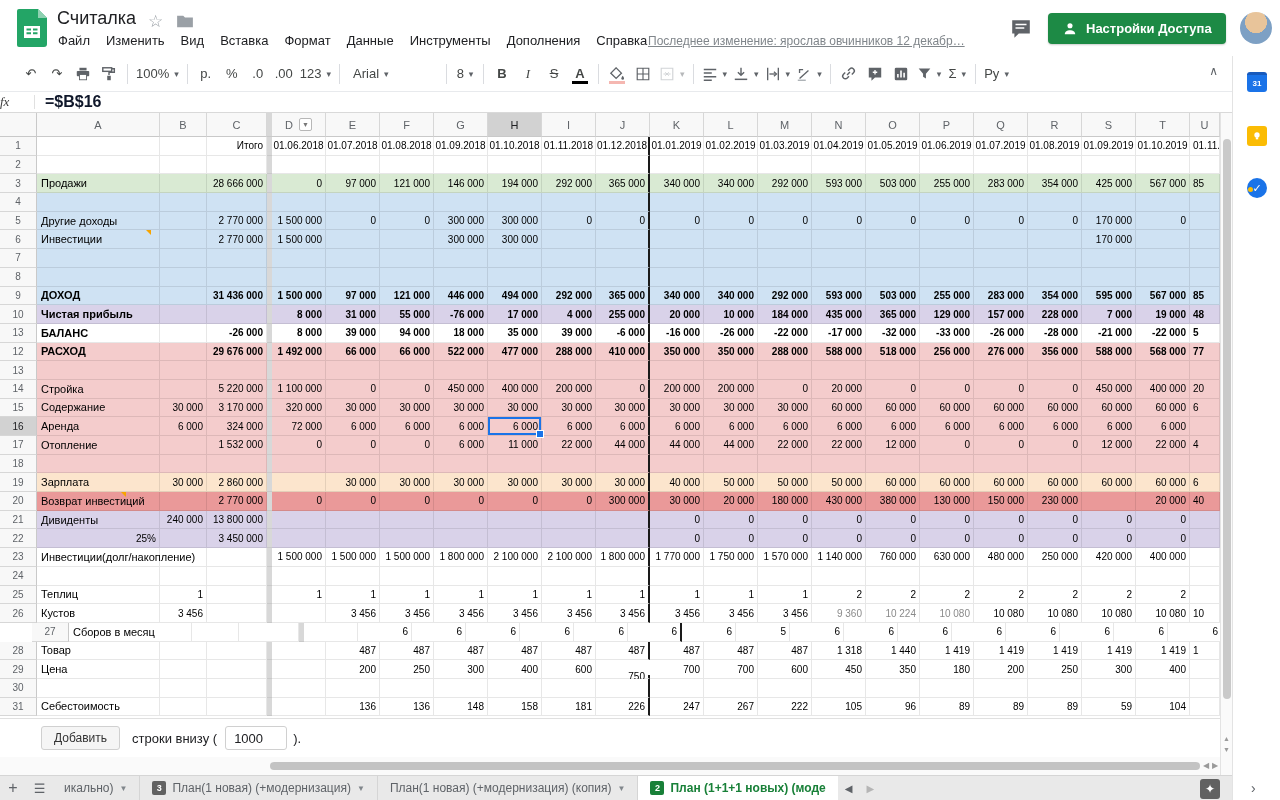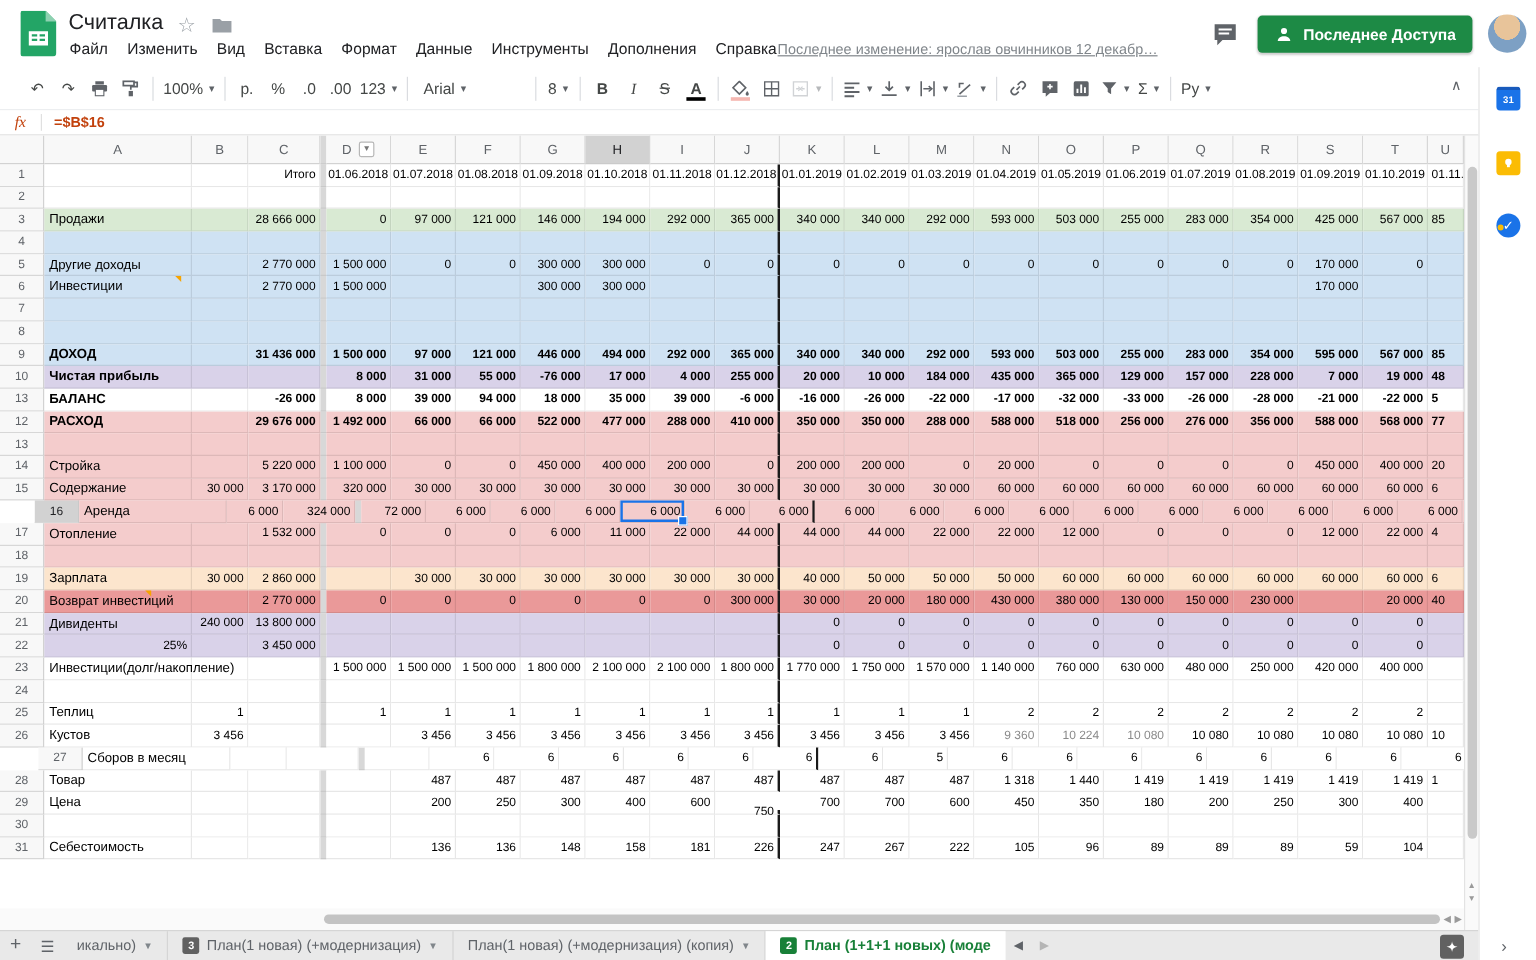--- a/index.html
+++ b/index.html
@@ -38,24 +38,24 @@
   .tb.b-bold { font-weight:bold; }
   .tb.b-italic { font-style:italic; font-family:"Liberation Serif", serif; }
   .tb.b-strike { text-decoration:line-through; }
   .underbar { position:absolute; left:5px; right:5px; bottom:3px; height:3px; }
   .tb.disabled { opacity:.45; }
   #collapse-toolbar { position:absolute; right:62px; top:8px; color:#5f6368; font-size:12px; }
 
   
   #fbar { position:absolute; left:0; top:92px; width:1280px; height:21px; background:#fff;
     border-bottom:1px solid #d9d9d9; display:flex; align-items:center; }
-  #fx { font-family:"Liberation Serif", serif; font-style:italic; color:#c2410c; font-size:13px;
-    width:34px; text-align:center; }
+  #fx { font-family:"Liberation Serif", serif; font-style:italic; color:#404040; font-size:13px;
+    width:34px; text-align:left; }
   #fbar-div { width:1px; height:14px; background:#e0e0e0; margin-right:10px; }
-  #formula-value { font-size:12px; color:#c2410c; font-weight:bold; }
+  #formula-value { font-size:16px; color:#0f172a; font-weight:bold; }
 
   
   #grid { position:absolute; left:0; top:113px; width:1220px; height:605px; overflow:hidden;
     background:#fff; }
   #colhdrs { display:flex; height:24px; }
   .ch { background:#f8f8f8; border-right:1px solid #d7d7d7; border-bottom:1px solid #c9c9c9;
     color:#5f6368; font-size:11px; display:flex; align-items:center; justify-content:center;
     flex:none; position:relative; }
   .ch.sel { background:#d2d2d2; color:#202124; }
   .corner { background:#f8f8f8; border-right:1px solid #c9c9c9; border-bottom:1px solid #c9c9c9; flex:none; }
@@ -163,21 +163,21 @@
     <div id="last-edit">Последнее изменение: ярослав овчинников 12 декабр…</div>
     <svg id="comment-btn" viewBox="0 0 20 20">
       <path d="M2 2h16v12H8l-4 4v-4H2z" fill="#5f6368"></path>
         <path d="M5 6h10M5 9h8" stroke="#fff" stroke-width="1.4"></path>
     </svg>
     <div id="share-btn">
       <svg width="16" height="16" viewBox="0 0 20 20" fill="#fff">
         <circle cx="10" cy="6" r="3.2"></circle>
           <path d="M3.5 16.5c0-3.2 3-5 6.5-5s6.5 1.8 6.5 5z"></path>
       </svg>
-      <span>Последнее Доступа</span>
+      <span>Настройки Доступа</span>
     </div>
     <div id="avatar"></div>
   </div>
 
   <div id="toolbar">
     <div class="tb">↶</div>
       <div class="tb">↷</div>
       <div class="tb">
         <svg width="16" height="16" viewBox="0 0 18 18">
           <path d="M5 2h8v3H5z" fill="#5f6368"></path>
@@ -687,21 +687,21 @@
           <div class="c bg-k" style="width: 54px;">60 000</div>
           <div class="c bg-k" style="width: 54px;">60 000</div>
           <div class="c bg-k" style="width: 54px;">60 000</div>
           <div class="c bg-k" style="width: 54px;">60 000</div>
           <div class="c bg-k" style="width: 54px;">60 000</div>
           <div class="c bg-k" style="width: 54px;">60 000</div>
           <div class="c bg-k" style="width: 54px;">60 000</div>
           <div class="c bg-k clip" style="width: 30px;">6</div>
         </div>
         <div class="row">
-          <div class="rh sel" style="width: 37px; margin-left: 29px;">16</div>
+          <div class="rh sel" style="width: 37px;">16</div>
           <div class="c bg-k lab" style="width: 123px;">Аренда</div>
           <div class="c bg-k" style="width: 47px;">6 000</div>
           <div class="c bg-k" style="width: 60px;">324 000</div>
           <div class="divcol" style="width: 5px;"></div>
           <div class="c bg-k" style="width: 54px;">72 000</div>
           <div class="c bg-k" style="width: 54px;">6 000</div>
           <div class="c bg-k" style="width: 54px;">6 000</div>
           <div class="c bg-k" style="width: 54px;">6 000</div>
           <div class="c bg-k selcell" style="width: 54px;">6 000</div>
           <div class="c bg-k" style="width: 54px;">6 000</div>
@@ -1100,20 +1100,26 @@
     <div id="vthumb"></div>
     <div class="vsarr" style="top:622px">▲</div>
     <div class="vsarr" style="top:633px">▼</div>
   </div>
   <div id="hscrollrow">
     <div id="hthumb"></div>
     <div class="hsarr" style="left:1203px">◀</div>
     <div class="hsarr" style="left:1212px">▶</div>
   </div>
 
+  <div id="addband">
+    <div id="add-btn">Добавить</div>
+    <div id="rows-text">строки внизу (</div>
+    <input id="rows-input" value="1000" style="">
+    <div id="rows-suffix">).</div>
+  </div>
 
   <div id="tabbar">
     <div class="tbarbtn">+</div>
     <div class="tbarbtn" id="allsheets">☰</div>
     <div id="tabs-container" style="display:flex">
         <div class="sheettab">
           <span>икально)</span>
           <span class="tab-dd">▼</span>
         </div>
         <div class="sheettab">

